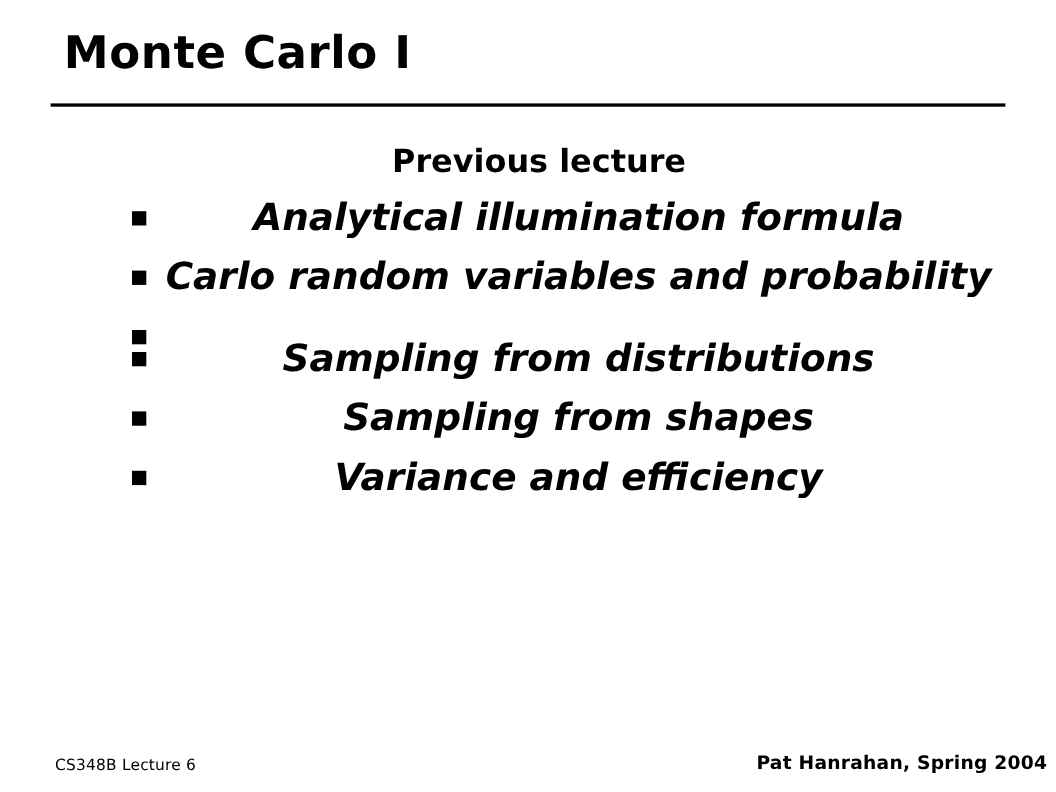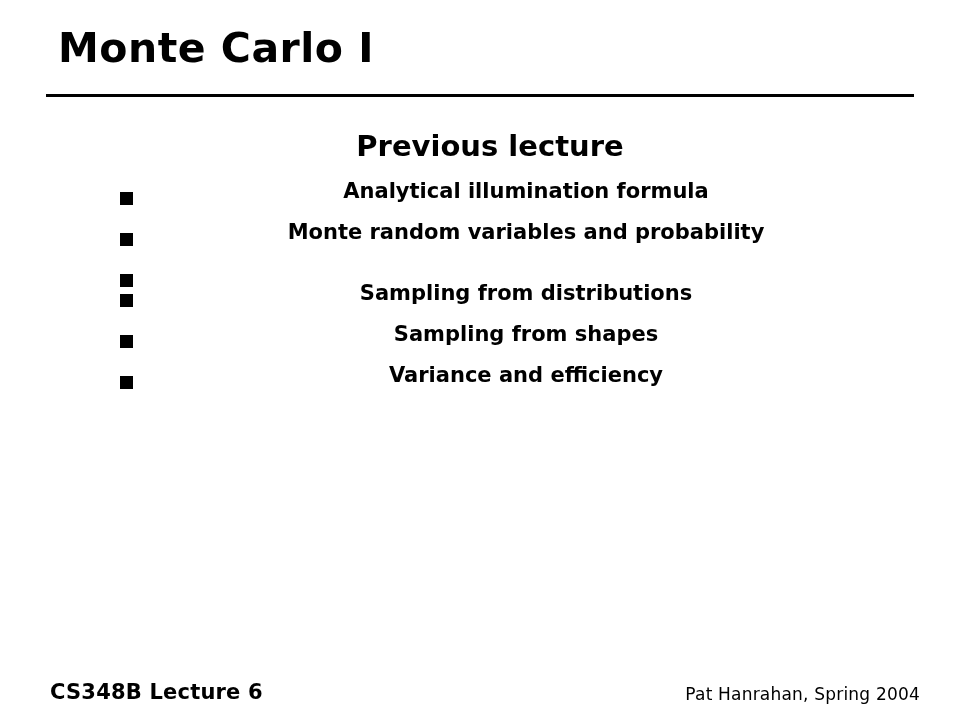--- a/index.html
+++ b/index.html
@@ -46,51 +46,52 @@
   }
   .lvl1 {
     font-size: 29px;
     font-weight: bold;
     line-height: 1.0;
     margin: 0 0 8px 0;
     padding: 6px 0 6px 0;
   }
   .lvl2 {
     position: relative;
-    font-size: 21px;
+    font-size: 34px;
     font-weight: bold;
     line-height: 1.0;
     margin: 0 0 8px 0;
     padding: 6px 0 6px 72px;
+    font-style: italic;
   }
   .lvl2 .bullet-square {
     position: absolute;
     left: 70px;
     top: 17px;
     width: 13px;
     height: 13px;
     background: #000000;
   }
   .lvl2 .lvl2-text {
     display: block;
   }
   .footer-left {
     position: absolute;
     left: 50px;
     bottom: 16px;
-    font-size: 21px;
-    font-weight: bold;
+    font-size: 14px;
+    font-weight: normal;
     letter-spacing: 0.2px;
   }
   .footer-right {
     position: absolute;
-    right: 40px;
+    right: 8px;
     bottom: 16px;
     font-size: 17px;
-    font-weight: normal;
+    font-weight: bold;
     letter-spacing: 0.2px;
     text-align: center;
   }
 </style>
 </head>
 <body>
 
 <div class="slide">
 
   <div class="slide-title">Monte Carlo I</div>
@@ -102,21 +103,21 @@
     <div class="lvl1">Previous lecture</div>
 
     <div class="lvl2">
       <span class="bullet-square"></span>
       <span class="lvl2-text">Analytical illumination formula</span>
     </div>
 
 
     <div class="lvl2">
       <span class="bullet-square"></span>
-      <span class="lvl2-text">Monte random variables and probability</span>
+      <span class="lvl2-text">Carlo random variables and probability</span>
     </div>
 
     <div class="lvl2">
       <span class="bullet-square"></span>
     </div>
 
     <div class="lvl2">
       <span class="bullet-square"></span>
       <span class="lvl2-text">Sampling from distributions</span>
     </div>

